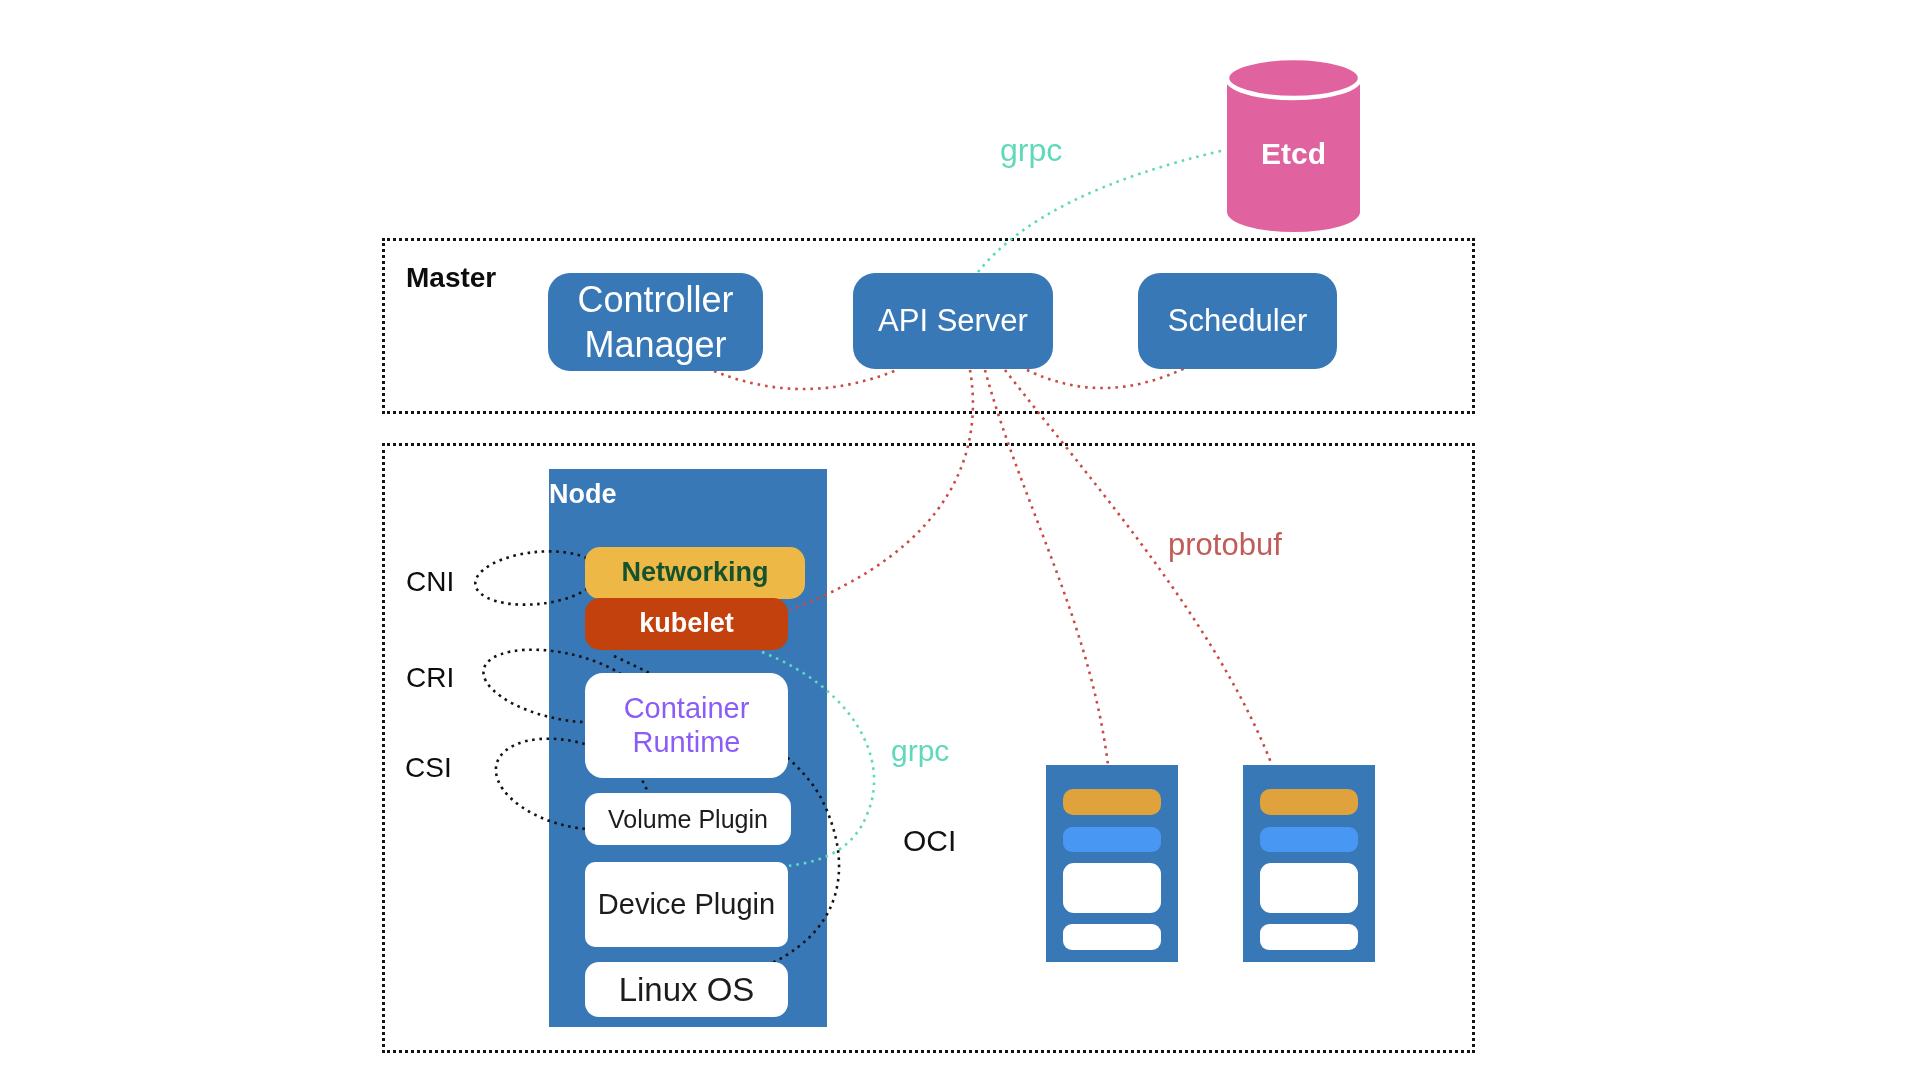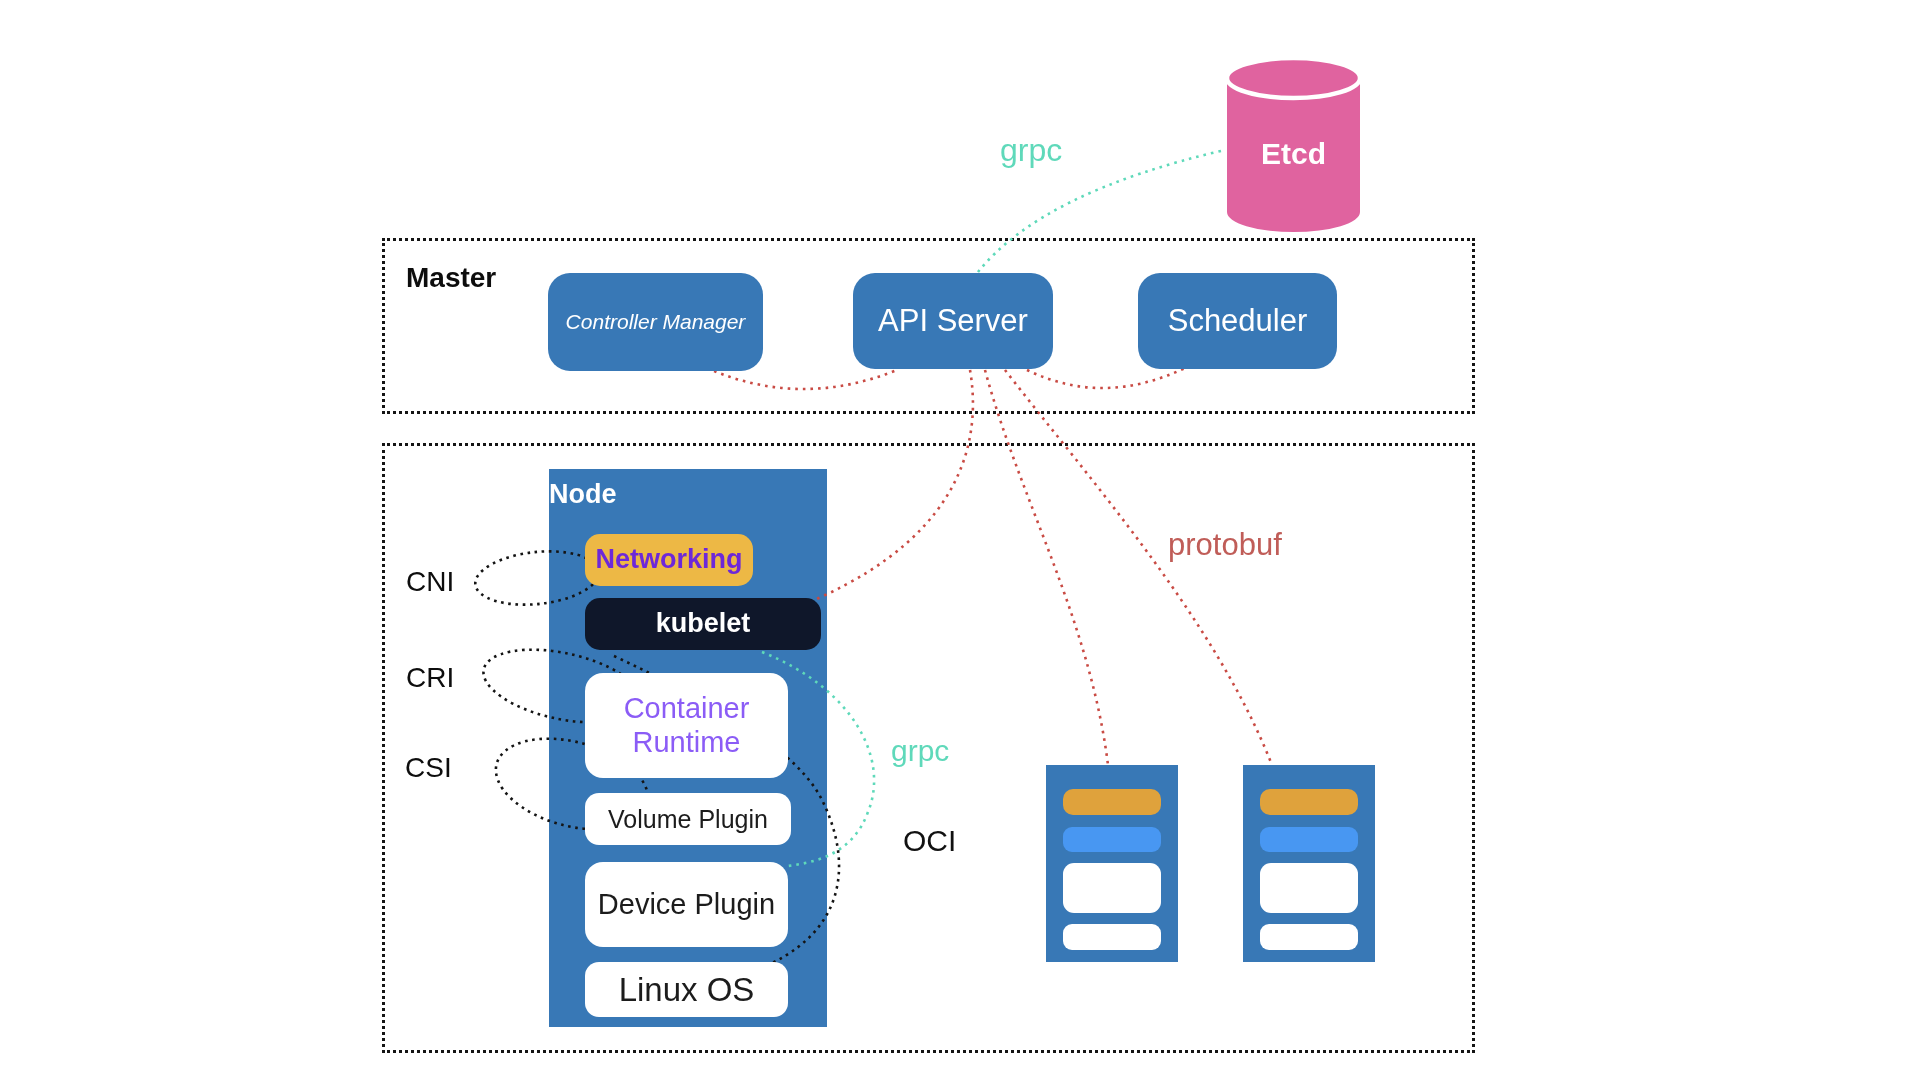--- a/index.html
+++ b/index.html
@@ -12,35 +12,35 @@
   #master-box{left:382px;top:238px;width:1093px;height:176px;}
   #node-box{left:382px;top:443px;width:1093px;height:610px;}
   .group-label{position:absolute;font-weight:bold;color:#0d0d0d;font-size:28px;}
   #master-label{left:406px;top:262px;}
   
   .mbox{
     position:absolute;background:#3878b6;color:#ffffff;border-radius:22px;
     display:flex;align-items:center;justify-content:center;text-align:center;
     font-size:31px;line-height:1.25;z-index:4;
   }
-  #cm-box{left:548px;top:273px;width:215px;height:98px;font-size:21px;font-style:italic;}
+  #cm-box{left:548px;top:273px;width:215px;height:98px;font-size:36px;}
   #api-box{left:853px;top:273px;width:200px;height:96px;}
   #sched-box{left:1138px;top:273px;width:199px;height:96px;}
   
   #node-column{position:absolute;left:549px;top:469px;width:278px;height:558px;background:#3878b6;z-index:1;}
   #node-title{position:absolute;left:549px;top:479px;width:278px;text-align:left;color:#ffffff;font-weight:bold;font-size:27px;z-index:4;}
   .nitem{
     position:absolute;z-index:4;display:flex;align-items:center;justify-content:center;
     text-align:center;box-sizing:border-box;line-height:1.15;
   }
-  .ni-0{left:585px;top:534px;width:168px;height:52px;border-radius:15px;background:#edb845;color:#6d28d9;font-weight:bold;font-size:27px;}
-  .ni-1{left:585px;top:598px;width:236px;height:52px;border-radius:15px;background:#0f172a;color:#ffffff;font-weight:bold;font-size:27px;}
+  .ni-0{left:585px;top:547px;width:220px;height:52px;border-radius:15px;background:#edb845;color:#14532d;font-weight:bold;font-size:27px;}
+  .ni-1{left:585px;top:598px;width:203px;height:52px;border-radius:15px;background:#c2410c;color:#ffffff;font-weight:bold;font-size:27px;}
   .ni-2{left:585px;top:673px;width:203px;height:105px;border-radius:18px;background:#ffffff;color:#8b5cf6;font-size:29px;padding:0 30px;}
   .ni-3{left:585px;top:793px;width:206px;height:52px;border-radius:14px;background:#ffffff;color:#1c1c1c;font-size:25px;}
-  .ni-4{left:585px;top:862px;width:203px;height:85px;border-radius:18px;background:#ffffff;color:#1c1c1c;font-size:29px;}
+  .ni-4{left:585px;top:862px;width:203px;height:85px;border-radius:10px;background:#ffffff;color:#1c1c1c;font-size:29px;}
   .ni-5{left:585px;top:962px;width:203px;height:55px;border-radius:14px;background:#ffffff;color:#1c1c1c;font-size:33px;}
   
   .iface-label{position:absolute;color:#0d0d0d;font-size:28px;z-index:4;}
   #cni-label{left:406px;top:566px;}
   #cri-label{left:406px;top:662px;}
   #csi-label{left:405px;top:752px;}
   
   .annot{position:absolute;z-index:4;}
   #grpc-top{left:1000px;top:132px;color:#5fd9ba;font-size:32px;}
   #grpc-mid{left:891px;top:734px;color:#5fd9ba;font-size:30px;}

